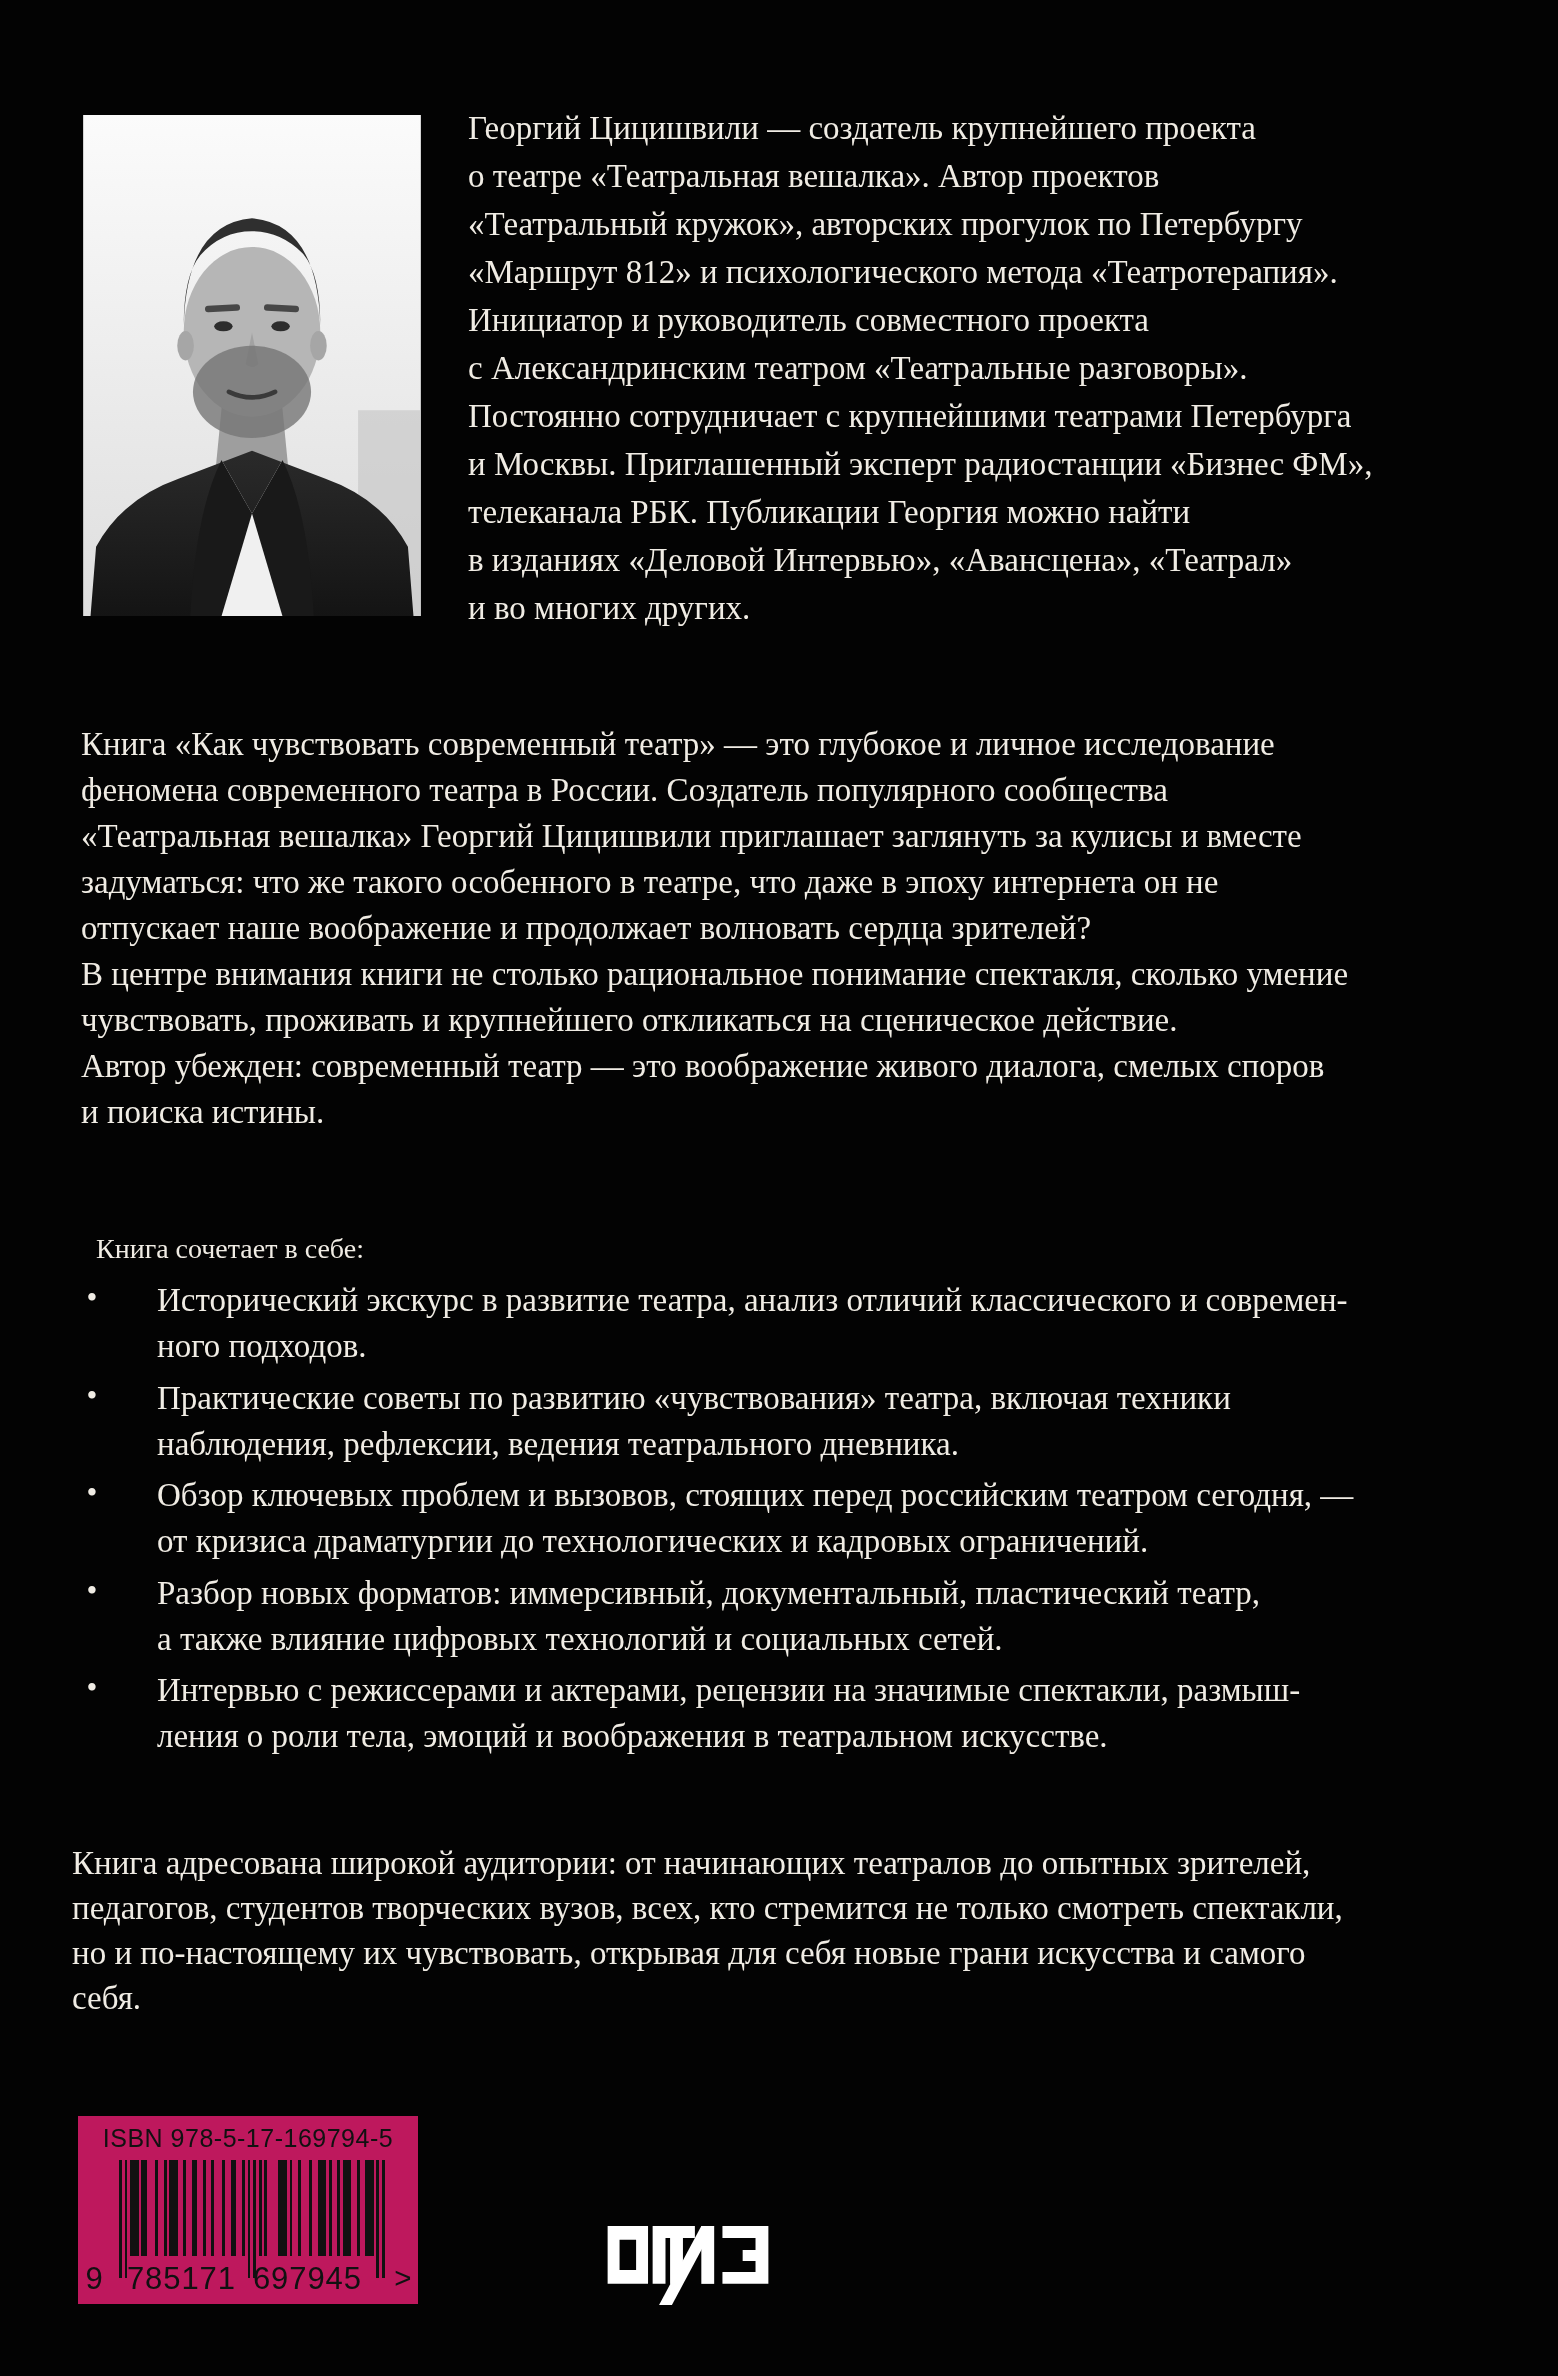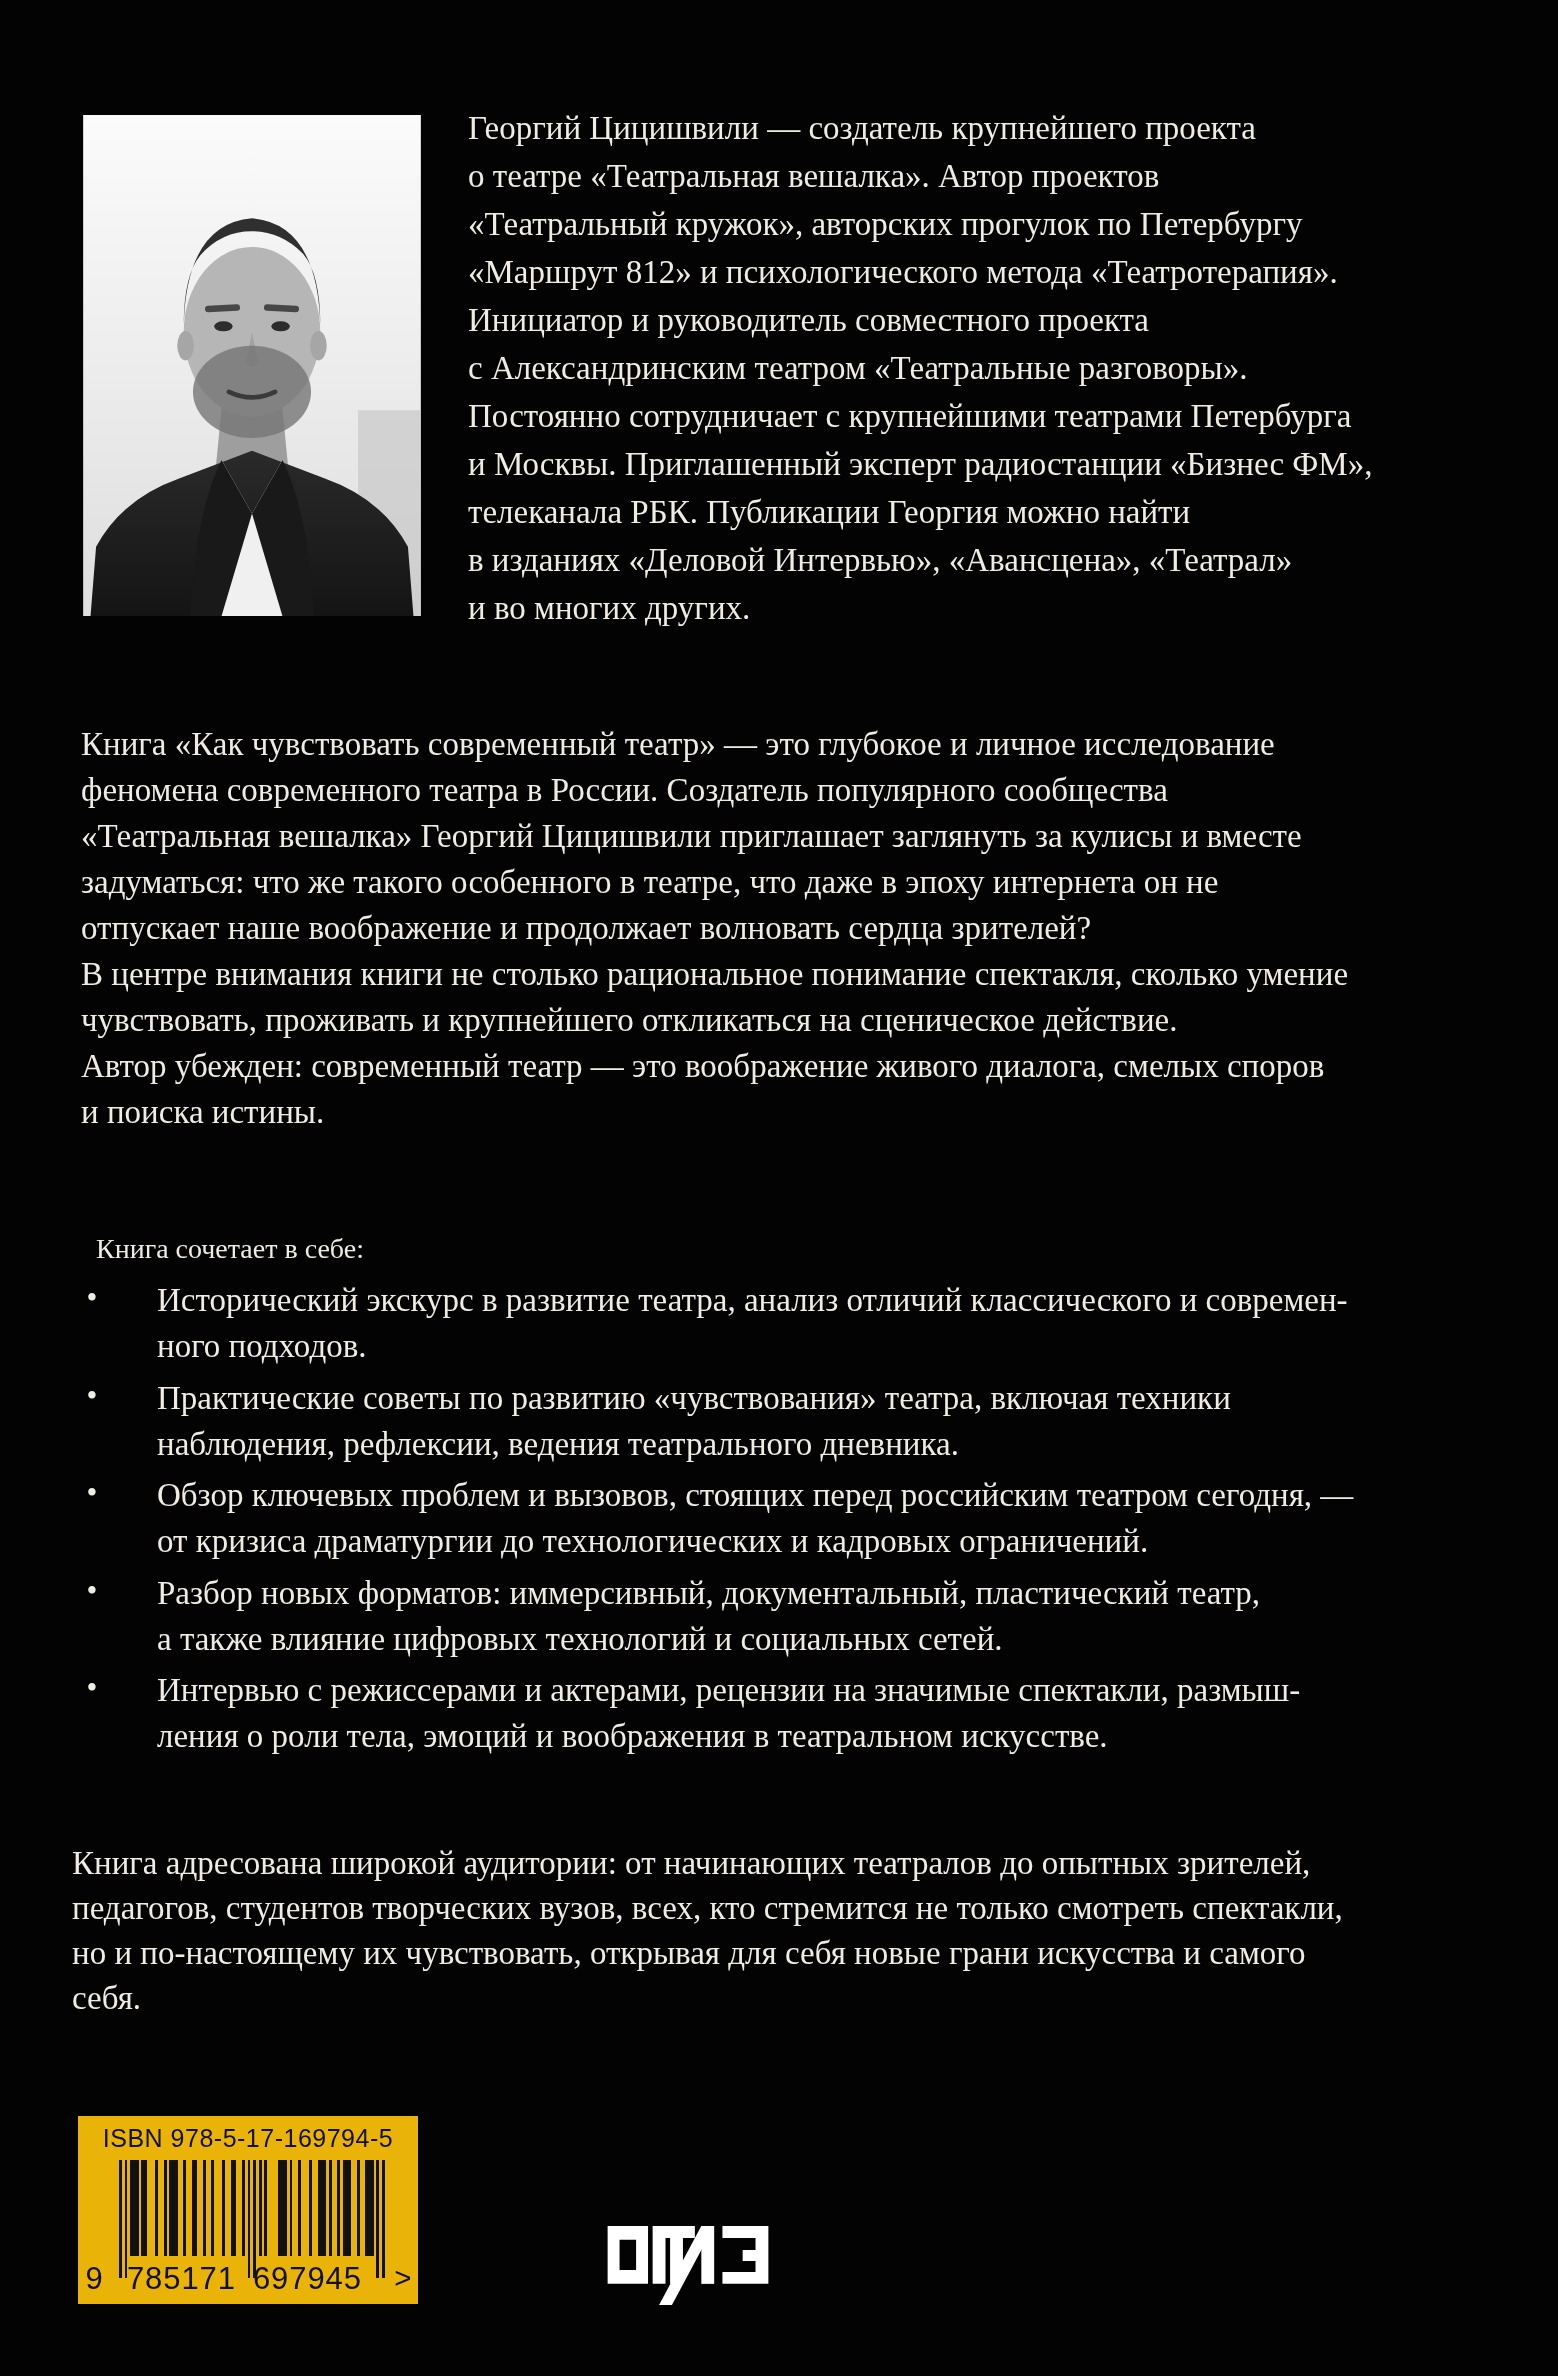--- a/index.html
+++ b/index.html
@@ -23,21 +23,21 @@
   .intro{left:81px;top:721px;font-size:33px;line-height:46px;}
   .features-heading{left:96px;top:1188px;font-size:28px;line-height:46px;margin-top:38px;}
   .features{left:81px;top:1277px;font-size:33px;line-height:46px;}
   .feature-item{position:relative;padding-left:76px;margin-bottom:5.5px;}
   .bullet{position:absolute;left:5.5px;top:-1.8px;font-size:31px;}
   .audience{left:72px;top:1829px;font-size:33px;line-height:45px;margin-top:12px;}
   .line{white-space:nowrap;}
   
   .isbn-box{
     position:absolute;left:78px;top:2116px;width:340px;height:188px;
-    background:#eab308;color:#111;
+    background:#be185d;color:#111;
     font-family:"Liberation Sans","DejaVu Sans",sans-serif;
   }
   .isbn-label{
     position:absolute;top:8.3px;left:0;right:0;
     text-align:center;font-size:25px;letter-spacing:0.5px;
   }
   .bars{
     position:absolute;left:41px;top:44px;
     display:flex;align-items:flex-start;
   }

